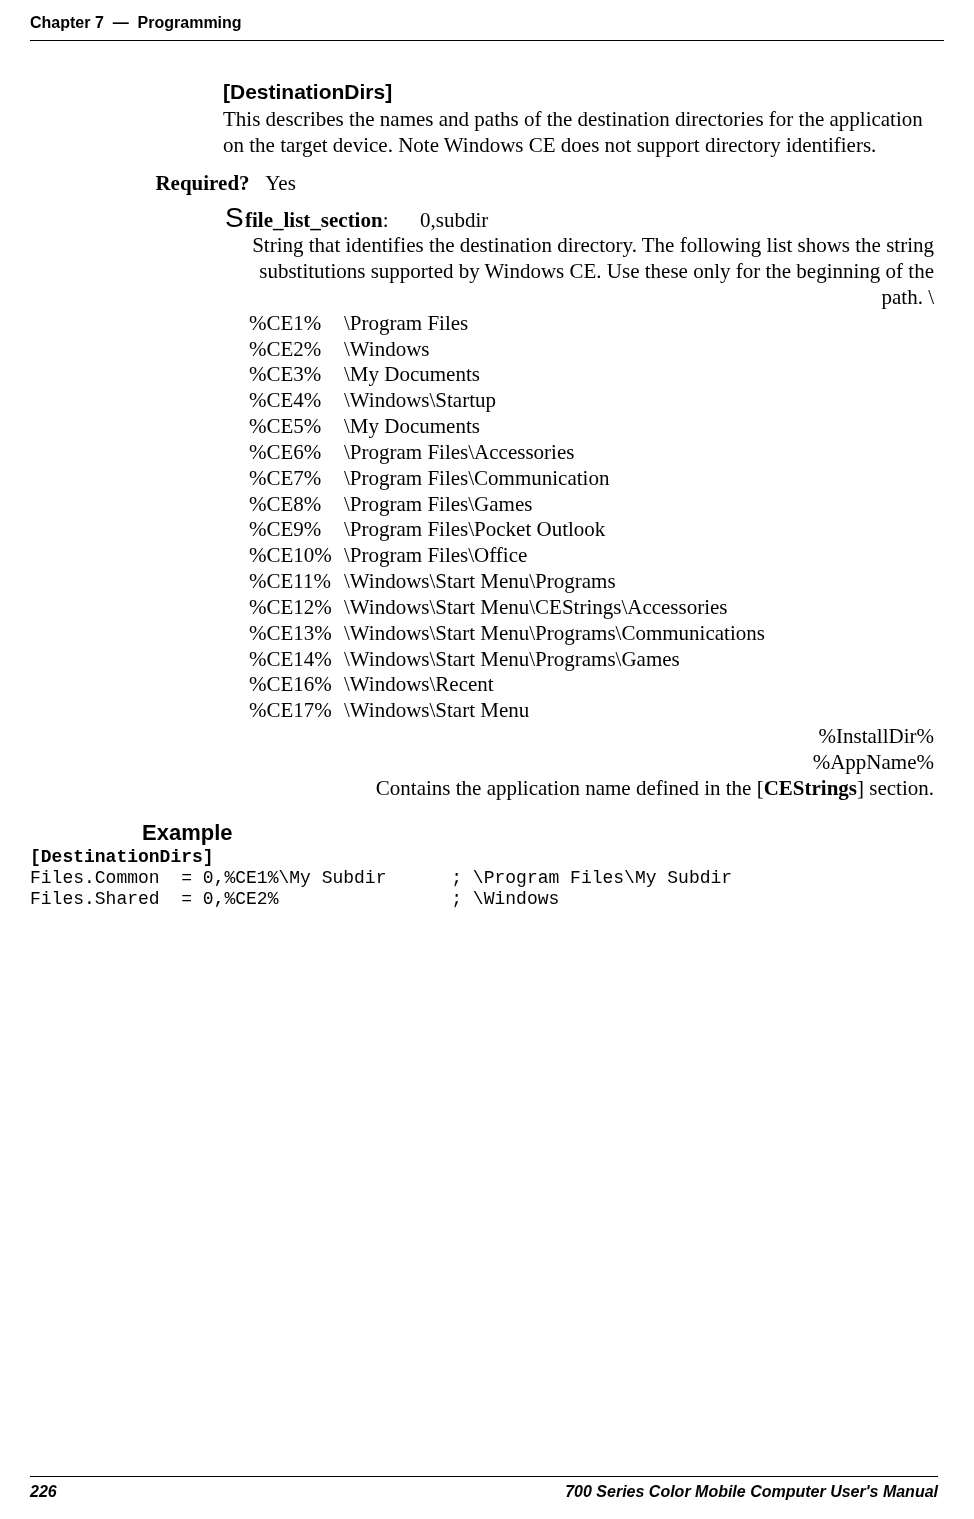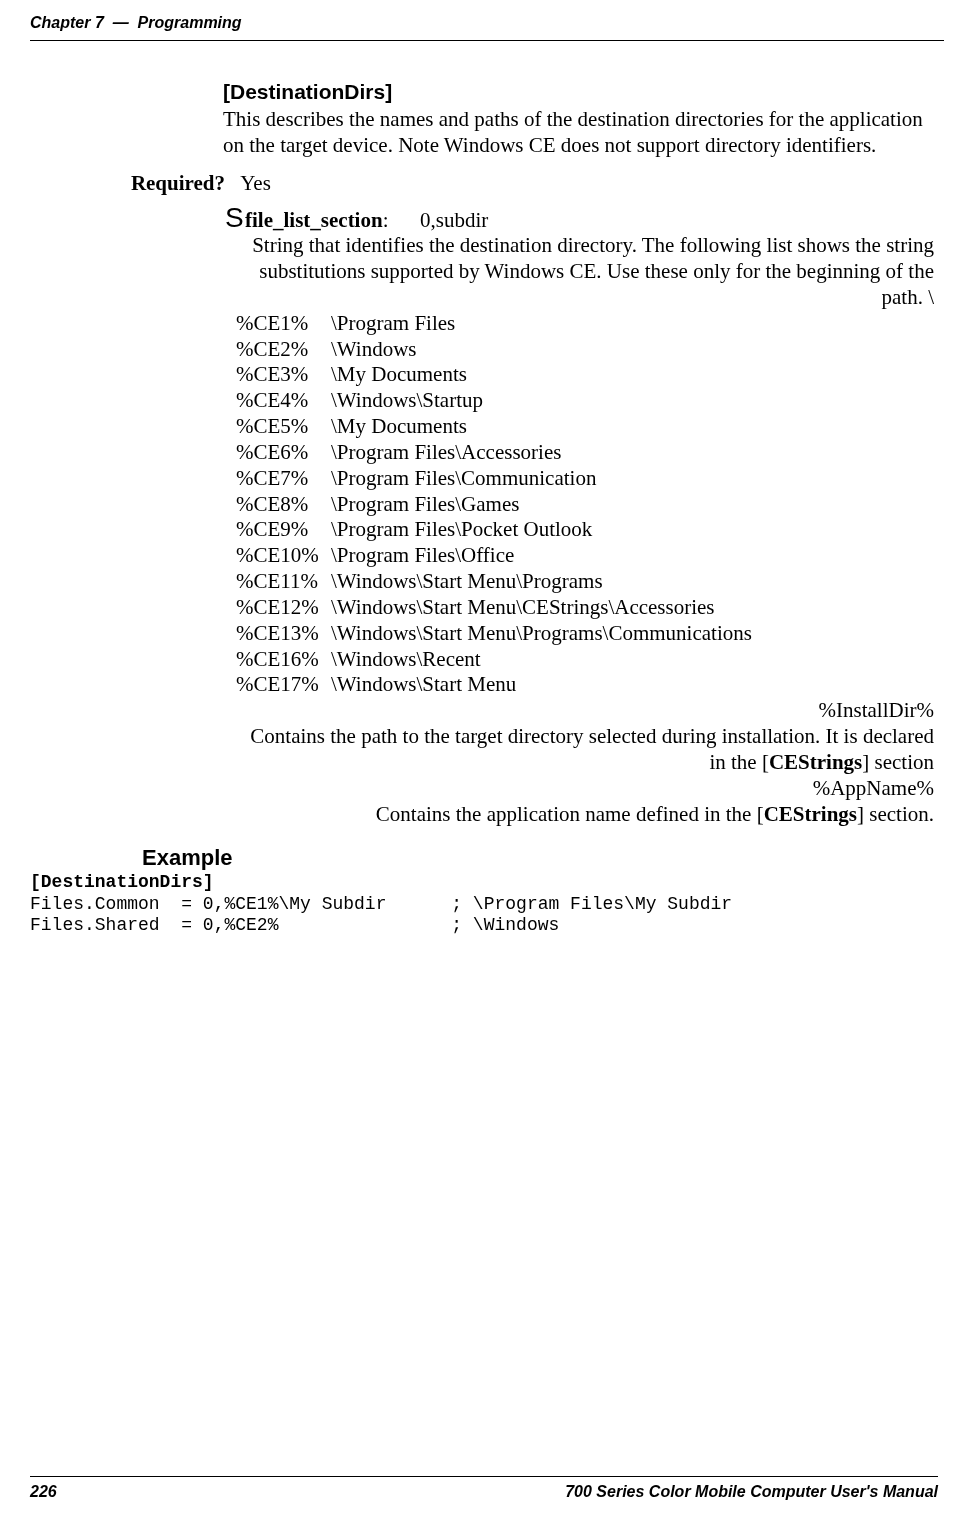--- a/index.html
+++ b/index.html
@@ -14,21 +14,20 @@
       background: #fff;
       box-sizing: border-box;
     }
     .header {
       position: absolute;
       top: 14px;
       left: 30px;
       right: 30px;
       font-family: 'Arial Black', Arial, sans-serif;
       font-weight: 900;
-      font-style: italic;
       font-size: 16px;
       color: #000;
     }
     .header-left {
       float: left;
     }
     .header-divider {
       position: absolute;
       top: 40px;
       left: 30px;
@@ -61,21 +60,22 @@
     .required-row {
       margin-top: 12px;
       margin-left: 100px;
       font-size: 21px;
     }
     .required-label {
       font-family: 'Adobe Garamond Pro', Garamond, Georgia, serif;
       font-weight: bold;
       display: inline-block;
       width: 95px;
-      text-align: right;
+      text-align: center;
+      margin-left: 25px;
     }
     .required-value {
       font-family: 'Adobe Garamond Pro', Garamond, Georgia, serif;
       margin-left: 10px;
     }
     .bullet-block {
       margin-top: 12px;
       margin-left: 195px;
       margin-right: 10px;
       font-family: 'Adobe Garamond Pro', Garamond, Georgia, serif;
@@ -87,21 +87,21 @@
       margin-left: -0px;
       font-family: Arial, sans-serif;
       font-size: 28px;
       line-height: 0.7;
     }
     .bullet-indent {
       padding-left: 20px;
       text-align: right;
     }
     .sub-table {
-      margin-left: 11px;
+      margin-left: 24px;
     }
     .sub-table .k {
       display: inline-block;
       width: 95px;
       vertical-align: top;
     }
     .example-title {
       font-family: Arial, sans-serif;
       font-weight: 900;
       font-size: 22px;
@@ -175,27 +175,25 @@
       <div><span class="k">%CE4%</span><span>\Windows\Startup</span></div>
       <div><span class="k">%CE5%</span><span>\My Documents</span></div>
       <div><span class="k">%CE6%</span><span>\Program Files\Accessories</span></div>
       <div><span class="k">%CE7%</span><span>\Program Files\Communication</span></div>
       <div><span class="k">%CE8%</span><span>\Program Files\Games</span></div>
       <div><span class="k">%CE9%</span><span>\Program Files\Pocket Outlook</span></div>
       <div><span class="k">%CE10%</span><span>\Program Files\Office</span></div>
       <div><span class="k">%CE11%</span><span>\Windows\Start Menu\Programs</span></div>
       <div><span class="k">%CE12%</span><span>\Windows\Start Menu\CEStrings\Accessories</span></div>
       <div><span class="k">%CE13%</span><span>\Windows\Start Menu\Programs\Communications</span></div>
+      <div><span class="k">%CE14%</span><span>\Windows\Start Menu\Programs\Games</span></div>
       <div><span class="k">%CE16%</span><span>\Windows\Recent</span></div>
       <div><span class="k">%CE17%</span><span>\Windows\Start Menu</span></div>
     </div>
     <div class="bullet-indent">%InstallDir%</div>
-    <div class="bullet-indent">
-      <span>Contains the path to the target directory selected during installation. It is declared in the [</span><span class="bold">CEStrings</span><span>] section</span>
-    </div>
     <div class="bullet-indent">%AppName%</div>
     <div class="bullet-indent">
       <span>Contains the application name defined in the [</span><span class="bold">CEStrings</span><span>] section.</span>
     </div>
   </div>
 
   <div class="example-title">Example</div>
   <div class="code"><span class="bold">[DestinationDirs]</span>
 <span>Files.Common  = 0,%CE1%\My Subdir      ; \Program Files\My Subdir</span>
 <span>Files.Shared  = 0,%CE2%                ; \Windows</span></div>

